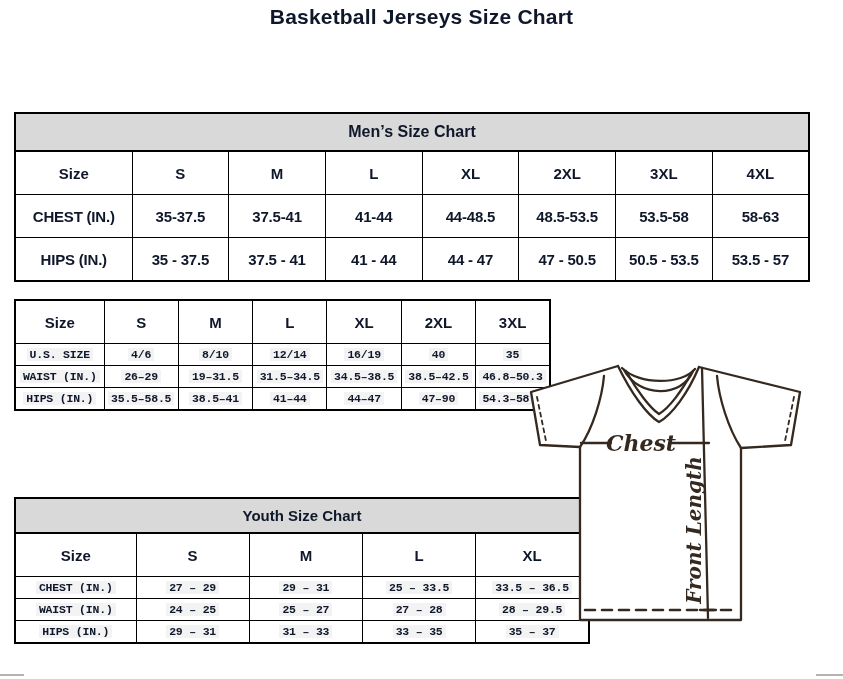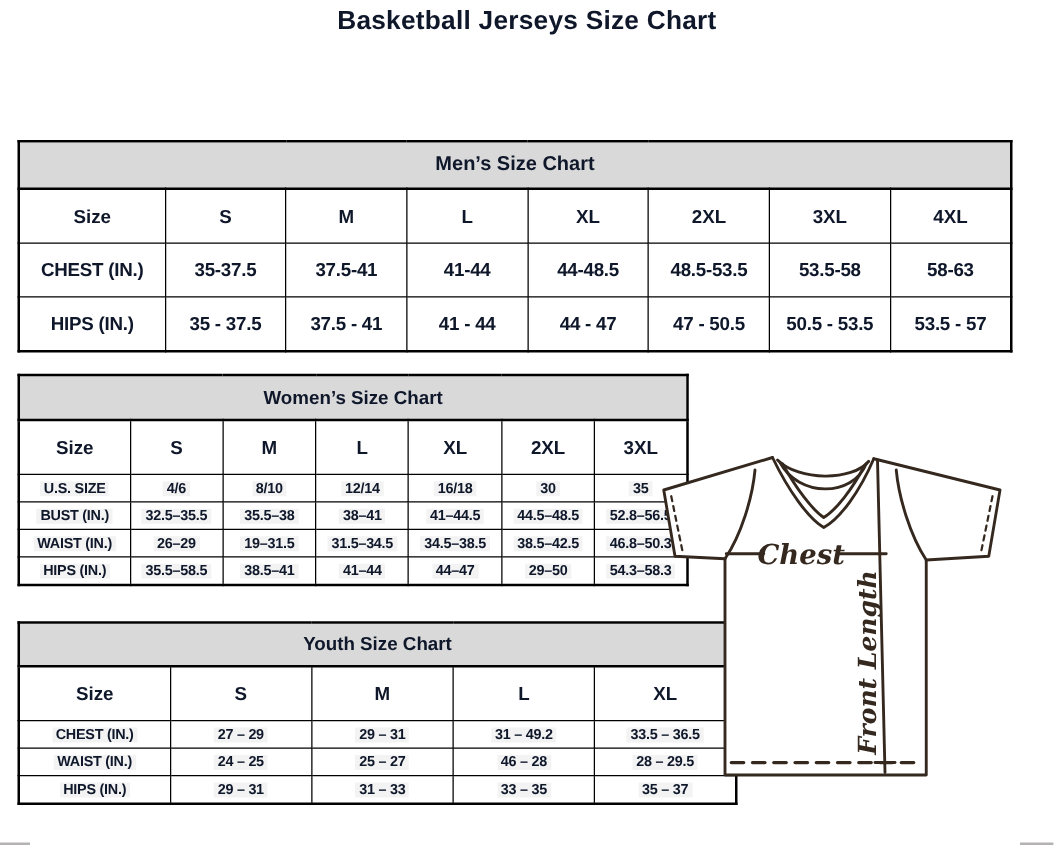--- a/index.html
+++ b/index.html
@@ -13,21 +13,21 @@
   }
   table {
     position:absolute; border-collapse:collapse; table-layout:fixed;
     background:#fff; border:2px solid #000;
   }
   th, td {
     border:1px solid #000; text-align:center; vertical-align:middle;
     font-weight:bold; padding:0; overflow:hidden; white-space:nowrap;
   }
   .tbl-title th { background:#d9d9d9; font-size:16px; border:2px solid #000; }
-  .shade { background:#f3f3f3; padding:0 3px; }
+  .shade { background:#f3f3f3; padding:0 3px;font-family:Liberation Mono, monospace; }
 
   
   .mens { left:14px; top:64px; width:796px;margin-top:48px; }
   .mens .tbl-title th { height:36px; }
   .mens .size-row th { height:42px; font-size:15px; }
   .mens .data-row td { height:42px; font-size:15px; letter-spacing:-0.2px; }
 
   
   .womens { left:14px; top:299px; width:537px; }
   .womens .tbl-title th { height:34px; font-size:15px; }
@@ -109,66 +109,54 @@
     <colgroup>
       <col style="width:89px">
         <col>
         <col>
         <col>
         <col>
         <col>
         <col>
     </colgroup>
     <tbody>
-        <tr class="tbl-title">
-      <th colspan="7">Women’s Size Chart</th>
-    </tr>
     <tr class="size-row">
       <th>Size</th>
       <th>S</th>
       <th>M</th>
       <th>L</th>
       <th>XL</th>
       <th>2XL</th>
       <th>3XL</th>
     </tr>
     <tr class="data-row">
       <td><span class="shade">U.S. SIZE</span></td>
       <td><span class="shade">4/6</span></td>
       <td><span class="shade">8/10</span></td>
       <td><span class="shade">12/14</span></td>
-      <td><span class="shade">16/18</span></td>
-      <td><span class="shade">30</span></td>
+      <td><span class="shade">16/19</span></td>
+      <td><span class="shade">40</span></td>
       <td><span class="shade">35</span></td>
-    </tr>
-    <tr class="data-row">
-      <td><span class="shade">BUST (IN.)</span></td>
-      <td><span class="shade">32.5–35.5</span></td>
-      <td><span class="shade">35.5–38</span></td>
-      <td><span class="shade">38–41</span></td>
-      <td><span class="shade">41–44.5</span></td>
-      <td><span class="shade">44.5–48.5</span></td>
-      <td><span class="shade">52.8–56.5</span></td>
     </tr>
     <tr class="data-row">
       <td><span class="shade">WAIST (IN.)</span></td>
       <td><span class="shade">26–29</span></td>
       <td><span class="shade">19–31.5</span></td>
       <td><span class="shade">31.5–34.5</span></td>
       <td><span class="shade">34.5–38.5</span></td>
       <td><span class="shade">38.5–42.5</span></td>
       <td><span class="shade">46.8–50.3</span></td>
     </tr>
     <tr class="data-row">
       <td><span class="shade">HIPS (IN.)</span></td>
       <td><span class="shade">35.5–58.5</span></td>
       <td><span class="shade">38.5–41</span></td>
       <td><span class="shade">41–44</span></td>
       <td><span class="shade">44–47</span></td>
-      <td><span class="shade">29–50</span></td>
+      <td><span class="shade">47–90</span></td>
       <td><span class="shade">54.3–58.3</span></td>
     </tr>
   </tbody>
     </table>
 
   <table class="youth">
     <colgroup>
       <col style="width:121px">
         <col>
         <col>
@@ -183,28 +171,28 @@
       <th>Size</th>
       <th>S</th>
       <th>M</th>
       <th>L</th>
       <th>XL</th>
     </tr>
     <tr class="data-row">
       <td><span class="shade">CHEST (IN.)</span></td>
       <td><span class="shade">27 – 29</span></td>
       <td><span class="shade">29 – 31</span></td>
-      <td><span class="shade">31 – 49.2</span></td>
+      <td><span class="shade">25 – 33.5</span></td>
       <td><span class="shade">33.5 – 36.5</span></td>
     </tr>
     <tr class="data-row">
       <td><span class="shade">WAIST (IN.)</span></td>
       <td><span class="shade">24 – 25</span></td>
       <td><span class="shade">25 – 27</span></td>
-      <td><span class="shade">46 – 28</span></td>
+      <td><span class="shade">27 – 28</span></td>
       <td><span class="shade">28 – 29.5</span></td>
     </tr>
     <tr class="data-row">
       <td><span class="shade">HIPS (IN.)</span></td>
       <td><span class="shade">29 – 31</span></td>
       <td><span class="shade">31 – 33</span></td>
       <td><span class="shade">33 – 35</span></td>
       <td><span class="shade">35 – 37</span></td>
     </tr>
   </tbody>

